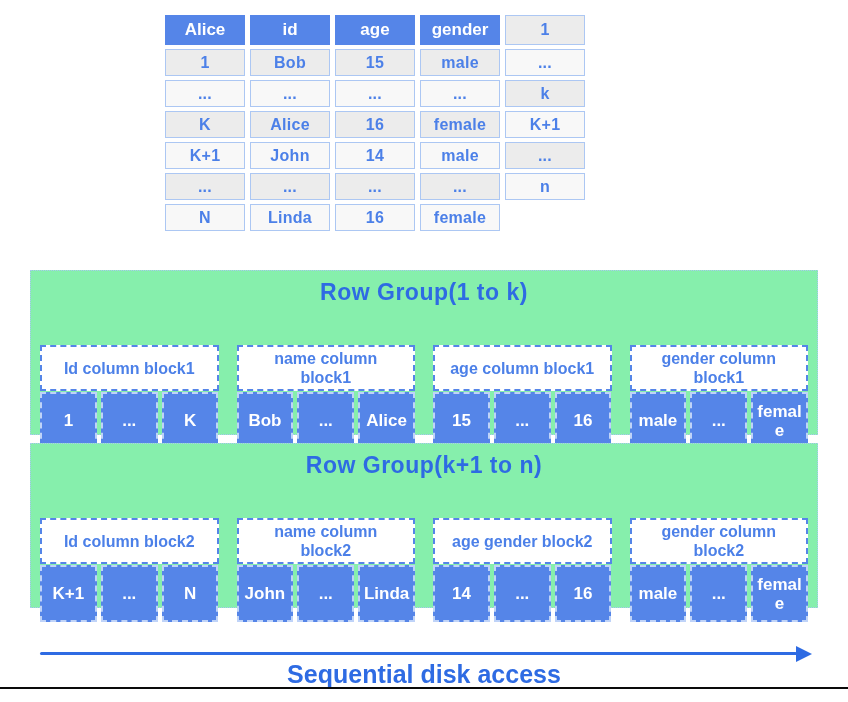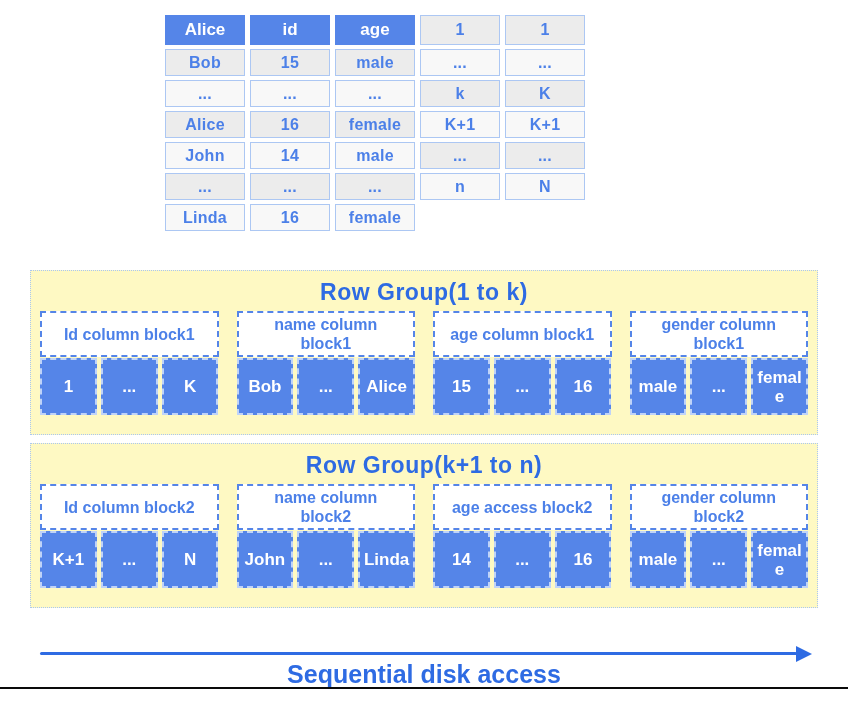--- a/index.html
+++ b/index.html
@@ -30,32 +30,32 @@
     color: #4C80E8; font-weight: bold; font-size: 16px;
     display: flex; align-items: center; justify-content: center;
     letter-spacing: .3px;
   }
   .src-table .td.odd  { background: #ECECEC; }
   .src-table .td.even { background: #F8F8F8; }
 
   
   .row-group {
     position: absolute; left: 30px; width: 788px; height: 165px;
-    border: 1px dotted #A9C6F3; background: #fef9c3;
+    border: 1px dotted #A9C6F3; background: #86efac;
     padding: 8px 9px 0 9px;
   }
   .rg1 { top: 270px; }
   .rg2 { top: 443px; }
   .rg-title {
     text-align: center; color: #2E6BE3;
     font-weight: bold; font-size: 23px; line-height: 26px;
     letter-spacing: .5px;
   }
   .blocks {
-    display: flex; gap: 18px; margin-top: 6px;
+    display: flex; gap: 18px; margin-top: 40px;
   }
   .block { flex: 1; display: flex; flex-direction: column; min-width: 0; }
   .block-label {
     border: 2px dashed #5585E8; background: #ffffff;
     min-height: 46px;
     display: flex; align-items: center; justify-content: center;
     text-align: center; white-space: pre-line;
     color: #4C80E8; font-weight: bold; font-size: 16px; line-height: 19px;
     padding: 2px 2px;
   }
@@ -93,20 +93,21 @@
     background: #0a0a0a;
   }
 </style>
 </head>
 <body>
 
 <div class="src-table">
   <div class="th">Alice</div>
   <div class="th">id</div>
   <div class="th">age</div>
+  <div class="th">gender</div>
 
   <div class="td odd">1</div>
   <div class="td odd">1</div>
   <div class="td odd">Bob</div>
   <div class="td odd">15</div>
   <div class="td odd">male</div>
 
   <div class="td even">...</div>
   <div class="td even">...</div>
   <div class="td even">...</div>
@@ -192,21 +193,21 @@
     <div class="block">
       <div class="block-label">name column
 block2</div>
       <div class="block-cells">
         <div class="bcell">John</div>
         <div class="bcell">...</div>
         <div class="bcell">Linda</div>
       </div>
     </div>
     <div class="block">
-      <div class="block-label">age access block2</div>
+      <div class="block-label">age gender block2</div>
       <div class="block-cells">
         <div class="bcell">14</div>
         <div class="bcell">...</div>
         <div class="bcell">16</div>
       </div>
     </div>
     <div class="block">
       <div class="block-label">gender column
 block2</div>
       <div class="block-cells">

